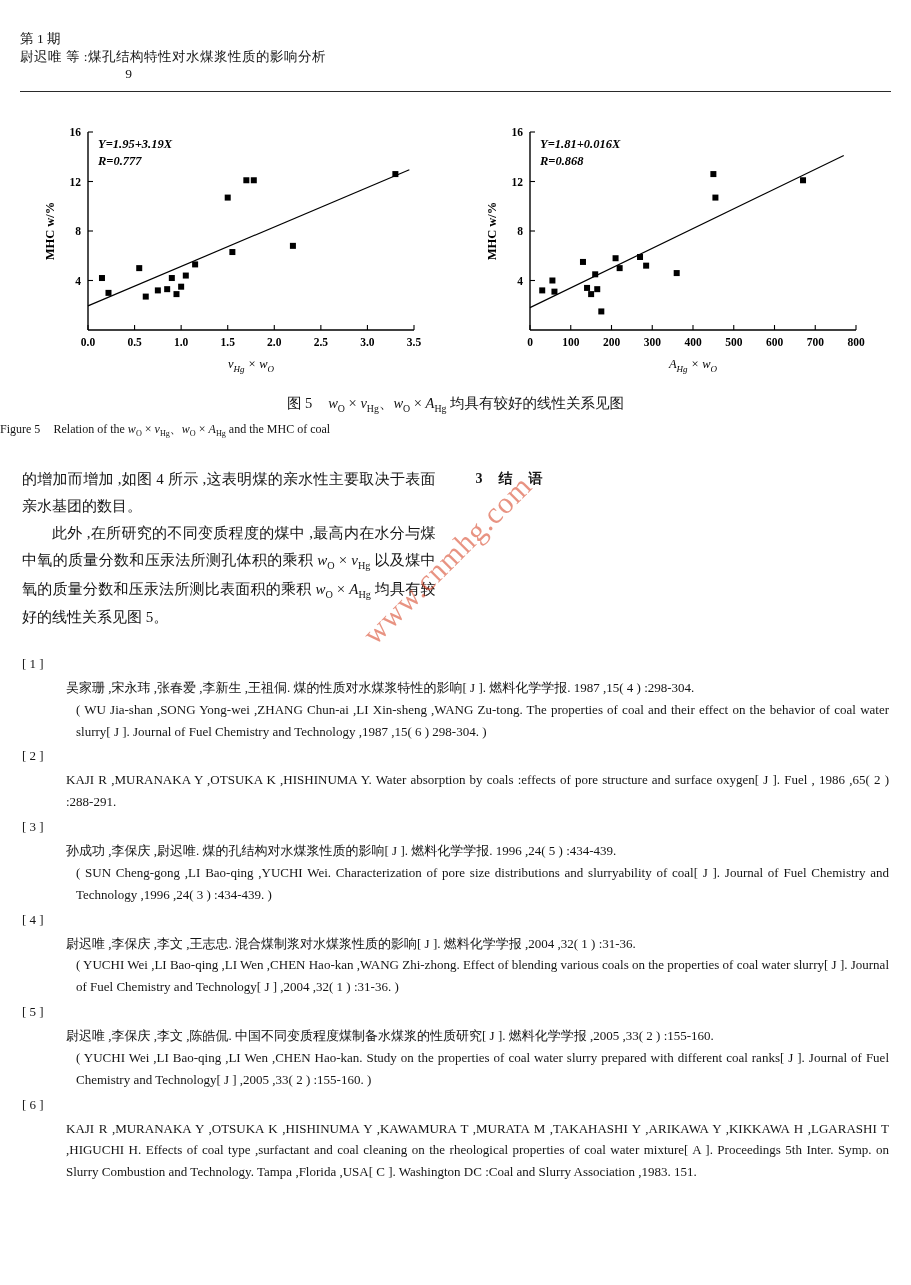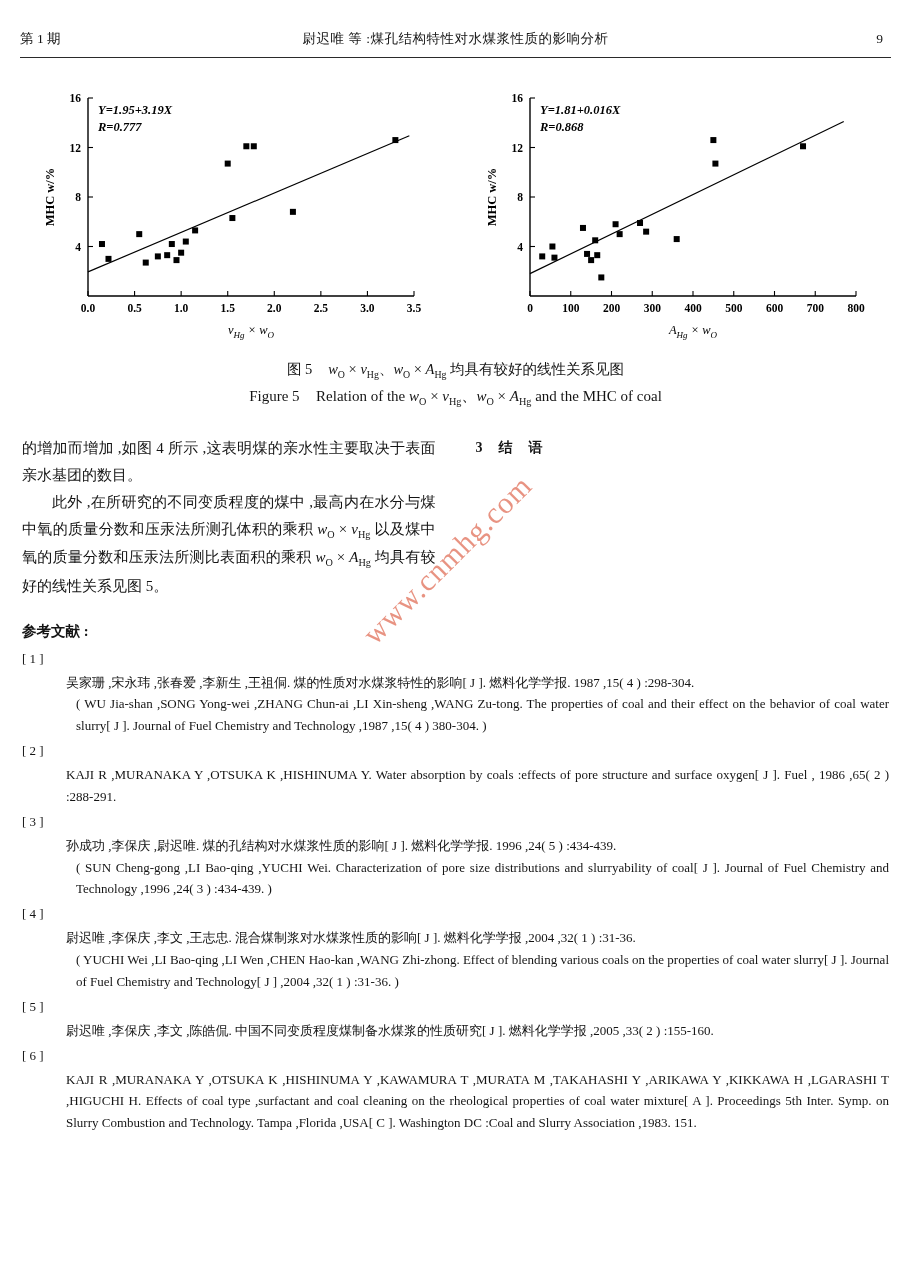--- a/index.html
+++ b/index.html
@@ -4,31 +4,31 @@
 <style>
   * { margin:0; padding:0; box-sizing:border-box; }
   html,body { background:#ffffff; }
   .page {
     position:relative; width:911px; height:1285px; margin:0; background:#fff;
     font-family:"Liberation Serif","DejaVu Serif",serif; color:#141414; overflow:hidden;
   }
   
   .header {
     display:flex; align-items:baseline; margin:30px 20px 0 20px;
-    padding-bottom:9px; border-bottom:1.6px solid #2a2a2a; font-size:13.5px;
+    padding-bottom:9px; border-bottom:1.6px solid #2a2a2a; font-size:13.5px;flex-direction:column;
   }
   .header .issue { width:120px; }
   .header .running { flex:1; text-align:center; letter-spacing:.5px; }
   .header .pageno { width:120px; text-align:right; padding-right:8px; }
   
   .charts { display:flex; justify-content:center; gap:52px; margin-top:26px; }
   svg text { font-family:"Liberation Serif","DejaVu Serif",serif; fill:#000; }
   
   .cap-cn { text-align:center; margin-top:18px; font-size:14.5px; }
-  .cap-en { text-align:center; margin-top:7px; font-size:15px; }
+  .cap-en { margin-top:7px; font-size:12px; }
   .cap-label { margin-right:1.1em; }
   .math i { font-style:italic; font-family:"Liberation Serif",serif; }
   sub { font-size:.68em; }
   
   .columns { display:flex; gap:40px; margin:28px 22px 14px 22px; }
   .col { flex:1; font-size:15px; line-height:1.8; text-align:justify; }
   .indent { text-indent:2em; }
   .sec-title { font-weight:bold; font-size:14px; margin-bottom:8px; letter-spacing:1px; }
   
   .refs { margin:22px 22px 0 22px; }
@@ -171,27 +171,26 @@
     <div class="col">
       <p>的增加而增加 ,如图 4 所示 ,这表明煤的亲水性主要取决于表面亲水基团的数目。</p>
       <p class="indent"><span>此外 ,在所研究的不同变质程度的煤中 ,最高内在水分与煤中氧的质量分数和压汞法所测孔体积的乘积 </span><span class="math"><i>w</i><sub>O</sub><span> × </span><i>v</i><sub>Hg</sub></span><span> 以及煤中氧的质量分数和压汞法所测比表面积的乘积 </span><span class="math"><i>w</i><sub>O</sub><span> × </span><i>A</i><sub>Hg</sub></span><span> 均具有较好的线性关系见图 5。</span></p>
     </div>
     <div class="col">
       <div class="sec-title">3　结　语</div>
     </div>
   </div>
 
   <div class="refs">
-    <div class="refs-title">参考文献 :</div>
 
     <div class="ref">
       <span class="ref-num">[ 1 ]</span>
       <div class="ref-body">
         <div>吴家珊 ,宋永玮 ,张春爱 ,李新生 ,王祖侗. 煤的性质对水煤浆特性的影响[ J ]. 燃料化学学报. 1987 ,15( 4 ) :298-304.</div>
-        <div class="ref-en">( WU Jia-shan ,SONG Yong-wei ,ZHANG Chun-ai ,LI Xin-sheng ,WANG Zu-tong. The properties of coal and their effect on the behavior of coal water slurry[ J ]. Journal of Fuel Chemistry and Technology ,1987 ,15( 4 ) 380-304. )</div>
+        <div class="ref-en">( WU Jia-shan ,SONG Yong-wei ,ZHANG Chun-ai ,LI Xin-sheng ,WANG Zu-tong. The properties of coal and their effect on the behavior of coal water slurry[ J ]. Journal of Fuel Chemistry and Technology ,1987 ,15( 6 ) 298-304. )</div>
       </div>
     </div>
 
     <div class="ref">
       <span class="ref-num">[ 2 ]</span>
       <div class="ref-body">
         <div>KAJI R ,MURANAKA Y ,OTSUKA K ,HISHINUMA Y. Water absorption by coals :effects of pore structure and surface oxygen[ J ]. Fuel , 1986 ,65( 2 ) :288-291.</div>
       </div>
     </div>
 
@@ -208,20 +207,21 @@
       <div class="ref-body">
         <div>尉迟唯 ,李保庆 ,李文 ,王志忠. 混合煤制浆对水煤浆性质的影响[ J ]. 燃料化学学报 ,2004 ,32( 1 ) :31-36.</div>
         <div class="ref-en">( YUCHI Wei ,LI Bao-qing ,LI Wen ,CHEN Hao-kan ,WANG Zhi-zhong. Effect of blending various coals on the properties of coal water slurry[ J ]. Journal of Fuel Chemistry and Technology[ J ] ,2004 ,32( 1 ) :31-36. )</div>
       </div>
     </div>
 
     <div class="ref">
       <span class="ref-num">[ 5 ]</span>
       <div class="ref-body">
         <div>尉迟唯 ,李保庆 ,李文 ,陈皓侃. 中国不同变质程度煤制备水煤浆的性质研究[ J ]. 燃料化学学报 ,2005 ,33( 2 ) :155-160.</div>
+        <div class="ref-en">( YUCHI Wei ,LI Bao-qing ,LI Wen ,CHEN Hao-kan. Study on the properties of coal water slurry prepared with different coal ranks[ J ]. Journal of Fuel Chemistry and Technology[ J ] ,2005 ,33( 2 ) :155-160. )</div>
       </div>
     </div>
 
     <div class="ref">
       <span class="ref-num">[ 6 ]</span>
       <div class="ref-body">
         <div>KAJI R ,MURANAKA Y ,OTSUKA K ,HISHINUMA Y ,KAWAMURA T ,MURATA M ,TAKAHASHI Y ,ARIKAWA Y ,KIKKAWA H ,LGARASHI T ,HIGUCHI H. Effects of coal type ,surfactant and coal cleaning on the rheological properties of coal water mixture[ A ]. Proceedings 5th Inter. Symp. on Slurry Combustion and Technology. Tampa ,Florida ,USA[ C ]. Washington DC :Coal and Slurry Association ,1983. 151.</div>
       </div>
     </div>
   </div>

